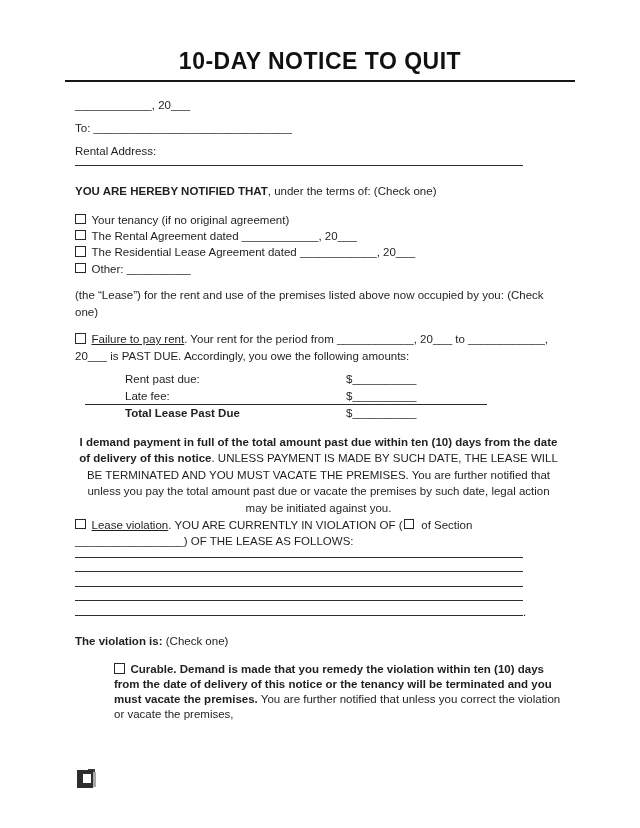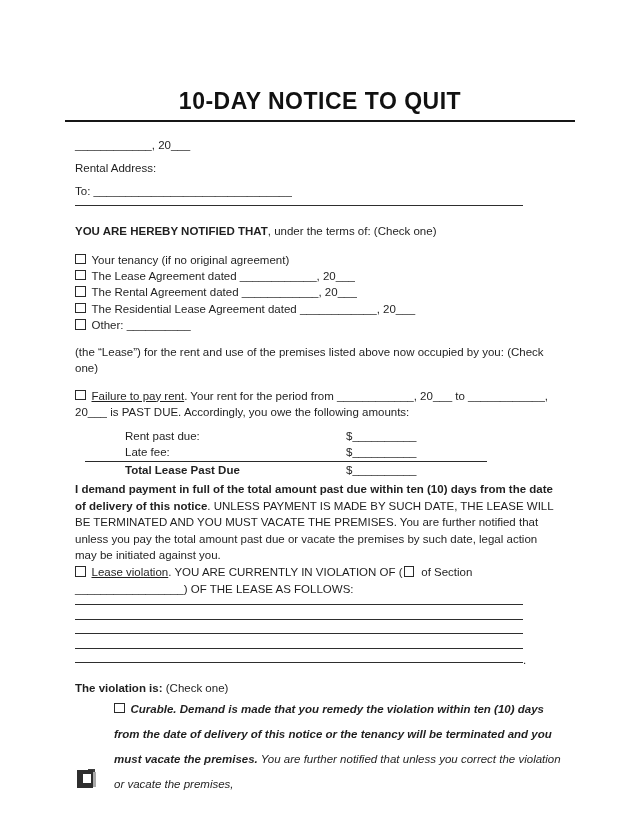--- a/index.html
+++ b/index.html
@@ -15,21 +15,21 @@
     color: #1f1f1f;
     font-size: 11.5px;
     -webkit-font-smoothing: antialiased;
   }
   .content {
     position: absolute;
     left: 75px; top: 0;
     width: 487px;
   }
   .title-wrap {
-    margin-top: 84px;
+    margin-top: 44px;
     margin-left: -10px;
     width: 510px;
     text-align: center;
   }
   .doc-title {
     margin: 0;
     font-size: 23px;
     line-height: 34px;
     font-weight: bold;
     color: #111;
@@ -72,67 +72,66 @@
     padding-left: 50px;
     gap: 16px;
   }
   .amt-label { width: 205px; }
   .amt-rule {
     border: none;
     border-top: 1.6px solid #2a2a2a;
     margin: 0 0 0 10px;
     width: 402px;
   }
-  .demand-para { margin-top: 3px; line-height: 16.6px; }
+  .demand-para { margin-top: 12px; line-height: 16.6px; text-align: center; }
   .violation-line { }
   .vlines { margin-top: 0; }
   .vline {
     height: 13.5px;
     border-bottom: 1.4px solid #2e2e2e;
     width: 448px;
   }
   .vline-first { height: 7px; }
   .vline-last-row { white-space: nowrap; }
   .vline-last-row .vline { display: inline-block; vertical-align: baseline; }
   .violation-is { margin-top: 15px; }
   .curable-para {
+    margin-top: 13px;
     margin-left: 39px;
     width: 450px;
-    line-height: 25px;
-    font-style: italic;
+    line-height: 15px;
   }
   .logo {
     position: absolute;
     left: 75px; top: 768px;
     width: 22px; height: 23px;
   }
 </style>
 </head>
 <body>
 
 <div class="page">
   <div class="content">
 
     <div class="title-wrap">
       <h1 class="doc-title">10-DAY NOTICE TO QUIT</h1>
       <hr class="title-rule">
     </div>
 
     <p class="line date-line">____________, 20___</p>
 
+    <p class="line mt"><span>To:</span> <span>_______________________________</span></p>
+
     <p class="line mt">Rental Address:</p>
-
-    <p class="line mt"><span>To:</span> <span>_______________________________</span></p>
     <div class="fill-line"></div>
 
     <p class="para notified"><span class="b">YOU ARE HEREBY NOTIFIED THAT</span><span>, under the terms of: (Check one)</span></p>
 
     <div class="options">
       <div class="option-row"><span class="cb"></span><span>Your tenancy (if no original agreement)</span></div>
-      <div class="option-row"><span class="cb"></span><span>The Lease Agreement dated ____________, 20___</span></div>
       <div class="option-row"><span class="cb"></span><span>The Rental Agreement dated ____________, 20___</span></div>
       <div class="option-row"><span class="cb"></span><span>The Residential Lease Agreement dated ____________, 20___</span></div>
       <div class="option-row"><span class="cb"></span><span>Other: __________</span></div>
     </div>
 
     <p class="para lease-clause">(the “Lease”) for the rent and use of the premises listed above now occupied by you: (Check one)</p>
 
     <p class="para failure-para"><span class="cb"></span><span class="u">Failure to pay rent</span><span>. Your rent for the period from ____________, 20___ to ____________, 20___ is PAST DUE. Accordingly, you owe the following amounts:</span></p>
 
     <div class="amounts">

